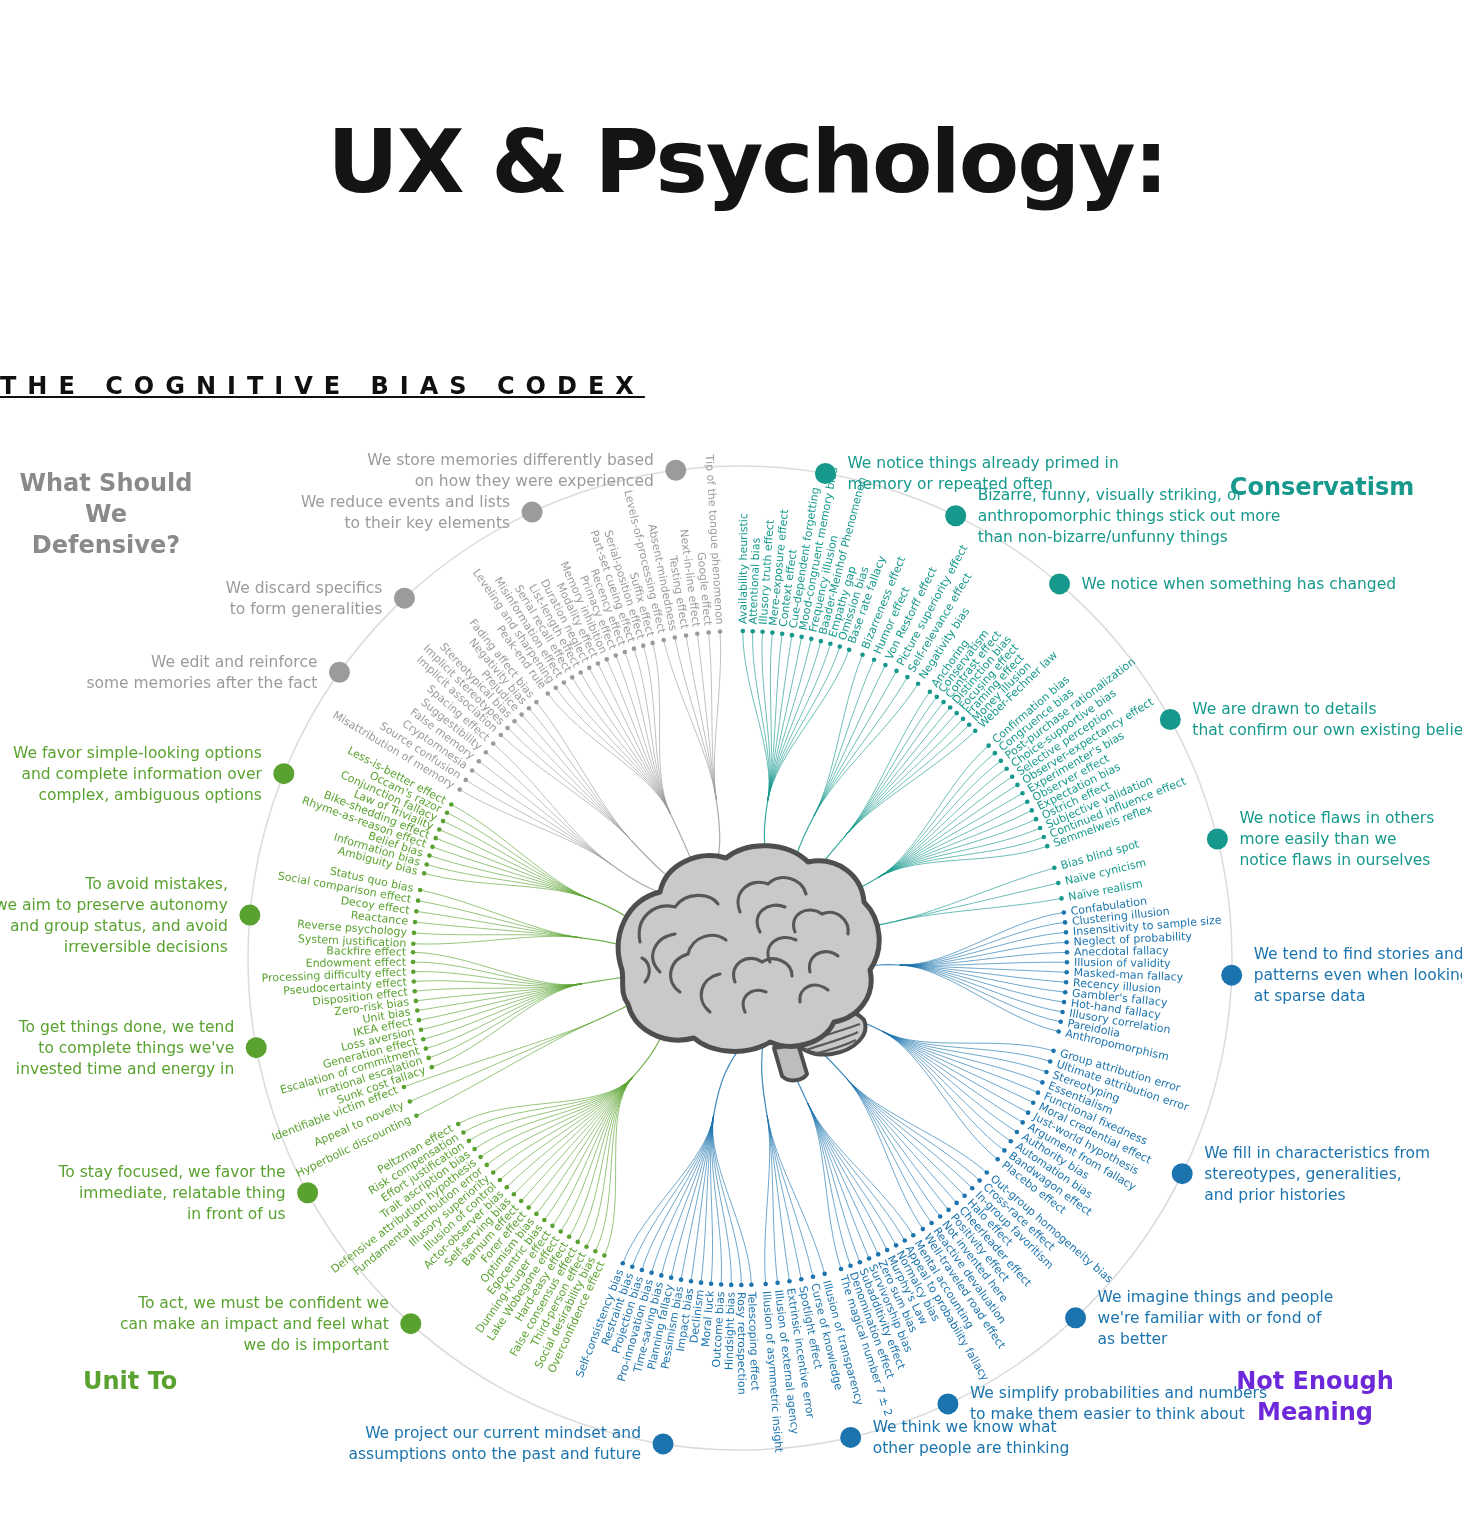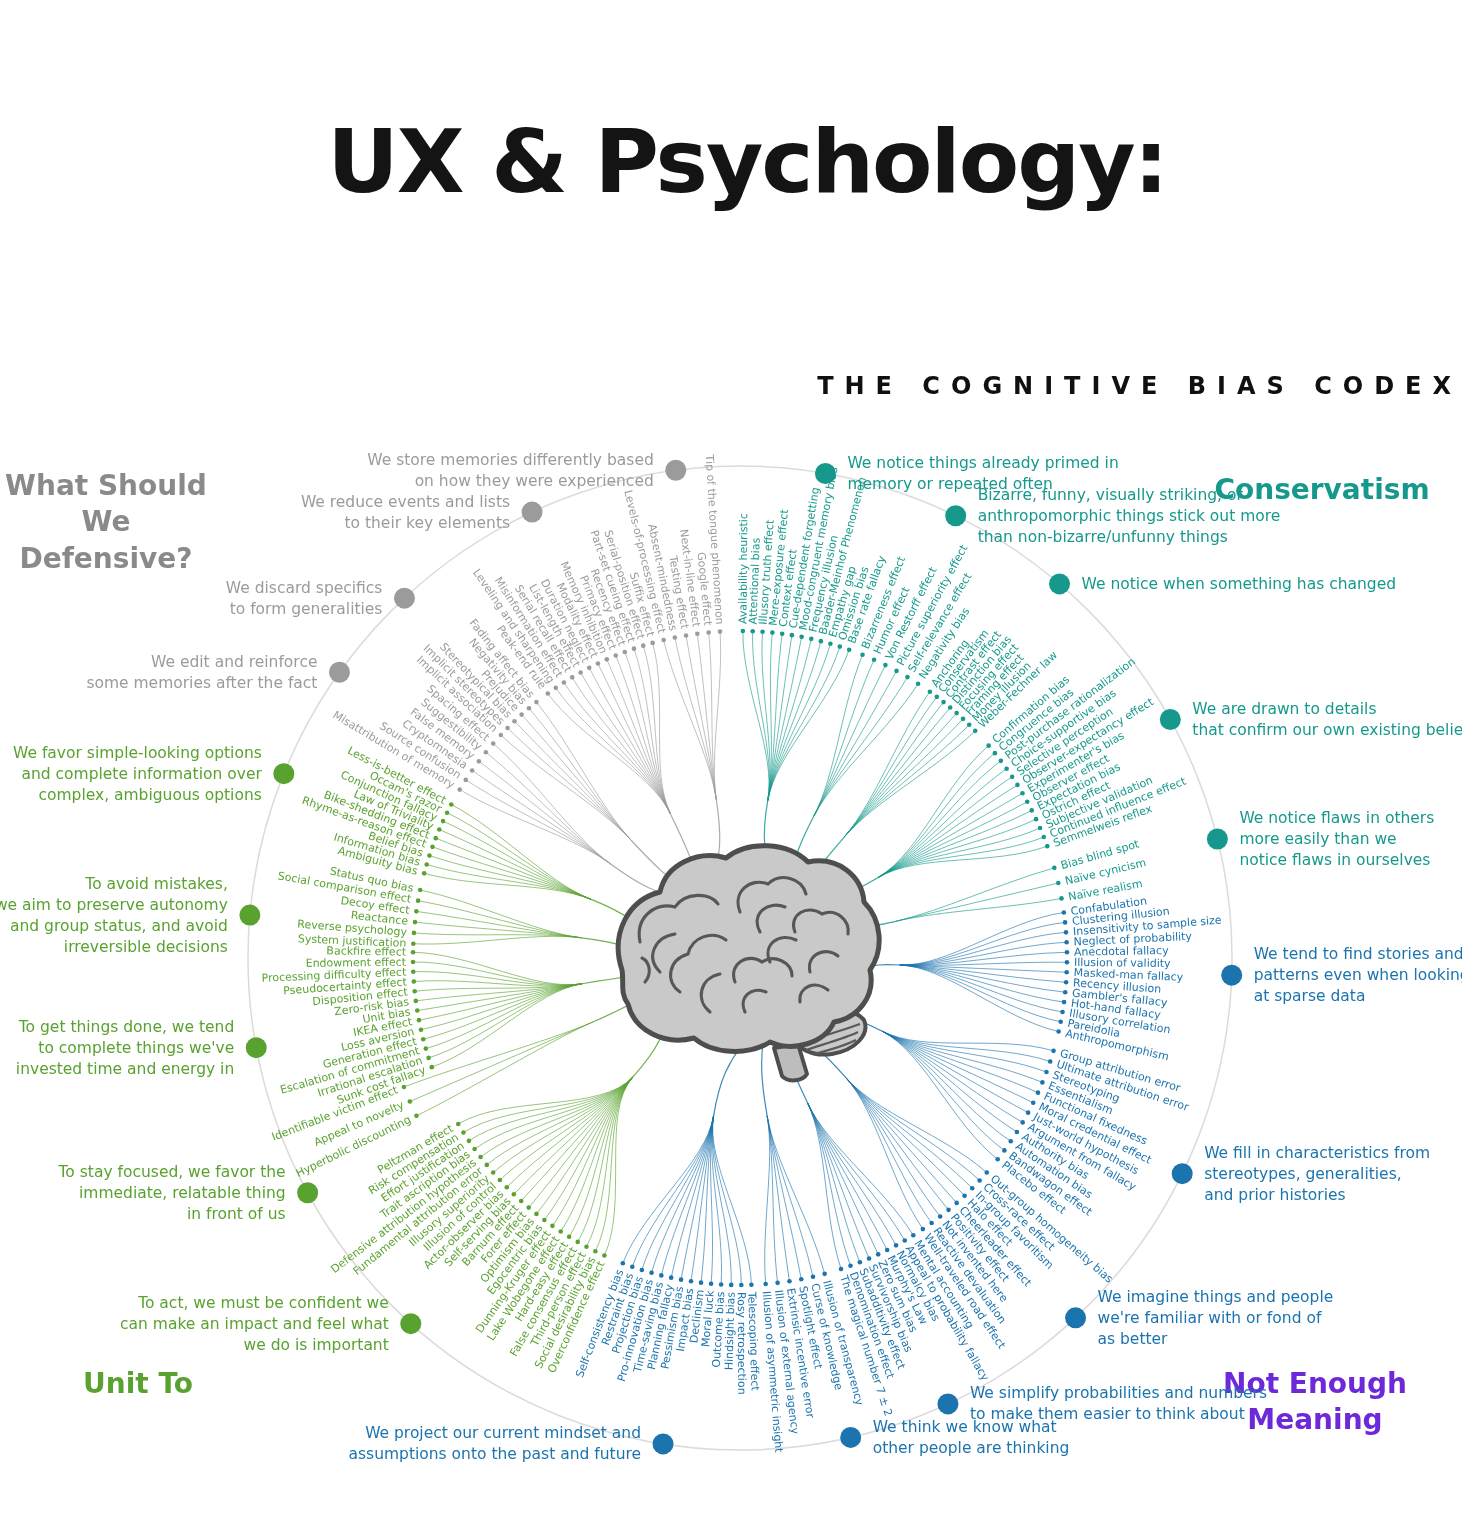--- a/index.html
+++ b/index.html
@@ -1,22 +1,22 @@
 <!DOCTYPE html>
 <html><head>
 <meta charset="utf-8">
 <style>
   html,body{margin:0;padding:0;background:#ffffff;}
   .page{position:relative;width:1462px;height:1536px;background:#ffffff;overflow:hidden;
         font-family:"DejaVu Sans",sans-serif;}
   .main-title{position:absolute;top:52px;left:0;width:100%;text-align:center;
               font-weight:bold;font-size:88px;line-height:1.17;color:#141414;letter-spacing:-2px;margin-left:16px;}
-  .subtitle{position:absolute;top:372px;left:0;width:100%;text-align:right;
-            font-weight:bold;font-size:24px;letter-spacing:11px;color:#101010;}
-  .quad-title{position:absolute;font-weight:bold;font-size:28px;line-height:1.3;}
+  .subtitle{position:absolute;top:372px;left:0;width:100%;text-align:left;
+            font-weight:bold;font-size:24px;letter-spacing:11px;color:#101010;text-decoration:underline;}
+  .quad-title{position:absolute;font-weight:bold;font-size:24px;line-height:1.3;}
   .q-remember{left:0px;top:468px;width:212px;text-align:center;color:#8A8A8A;}
   .q-too-much{left:1182px;top:472px;width:280px;text-align:center;color:#16998C;}
   .q-not-enough{left:1168px;top:1366px;width:294px;text-align:center;color:#6d28d9;}
   .q-act-fast{left:83px;top:1366px;width:250px;text-align:left;color:#5AA230;}
   svg.codex{position:absolute;left:0;top:0;}
 </style>
 </head>
 <body>
 
 <div class="page">

